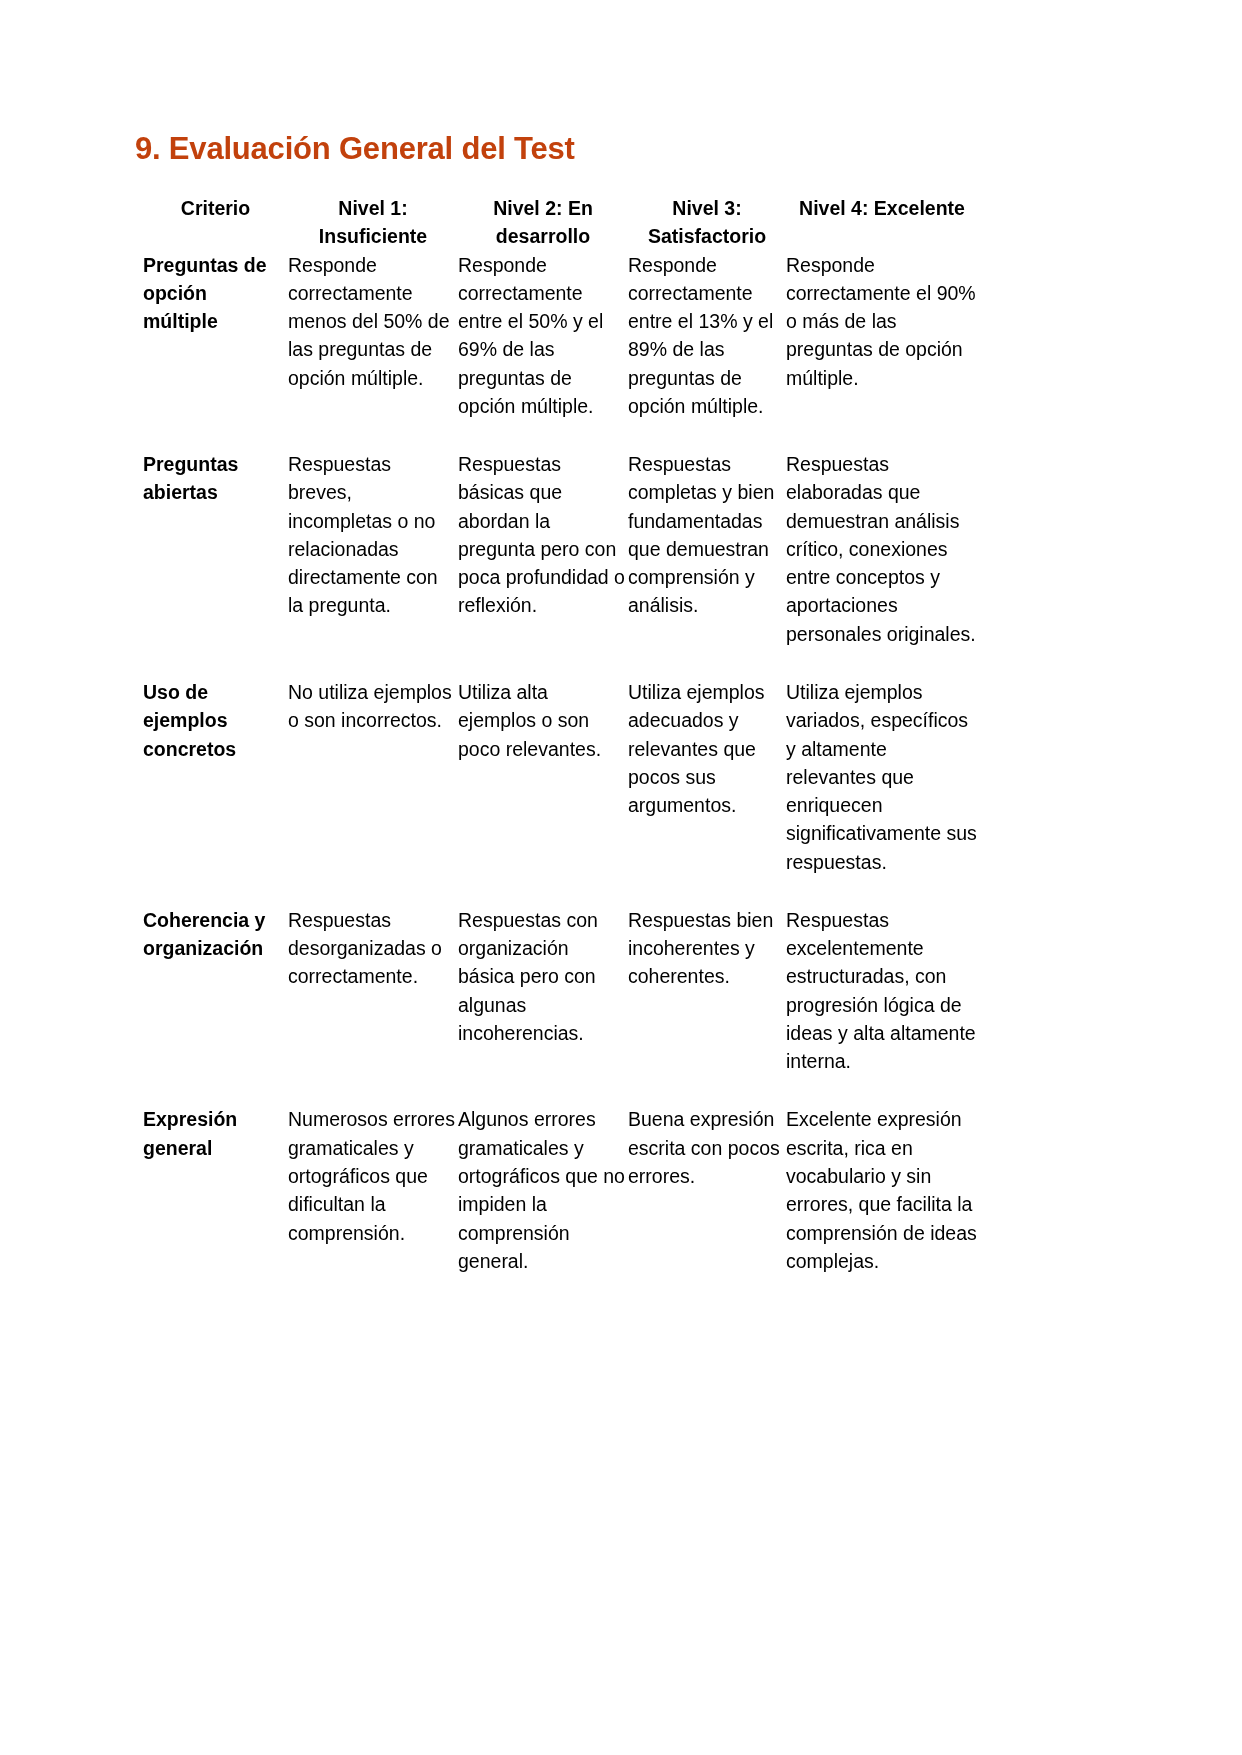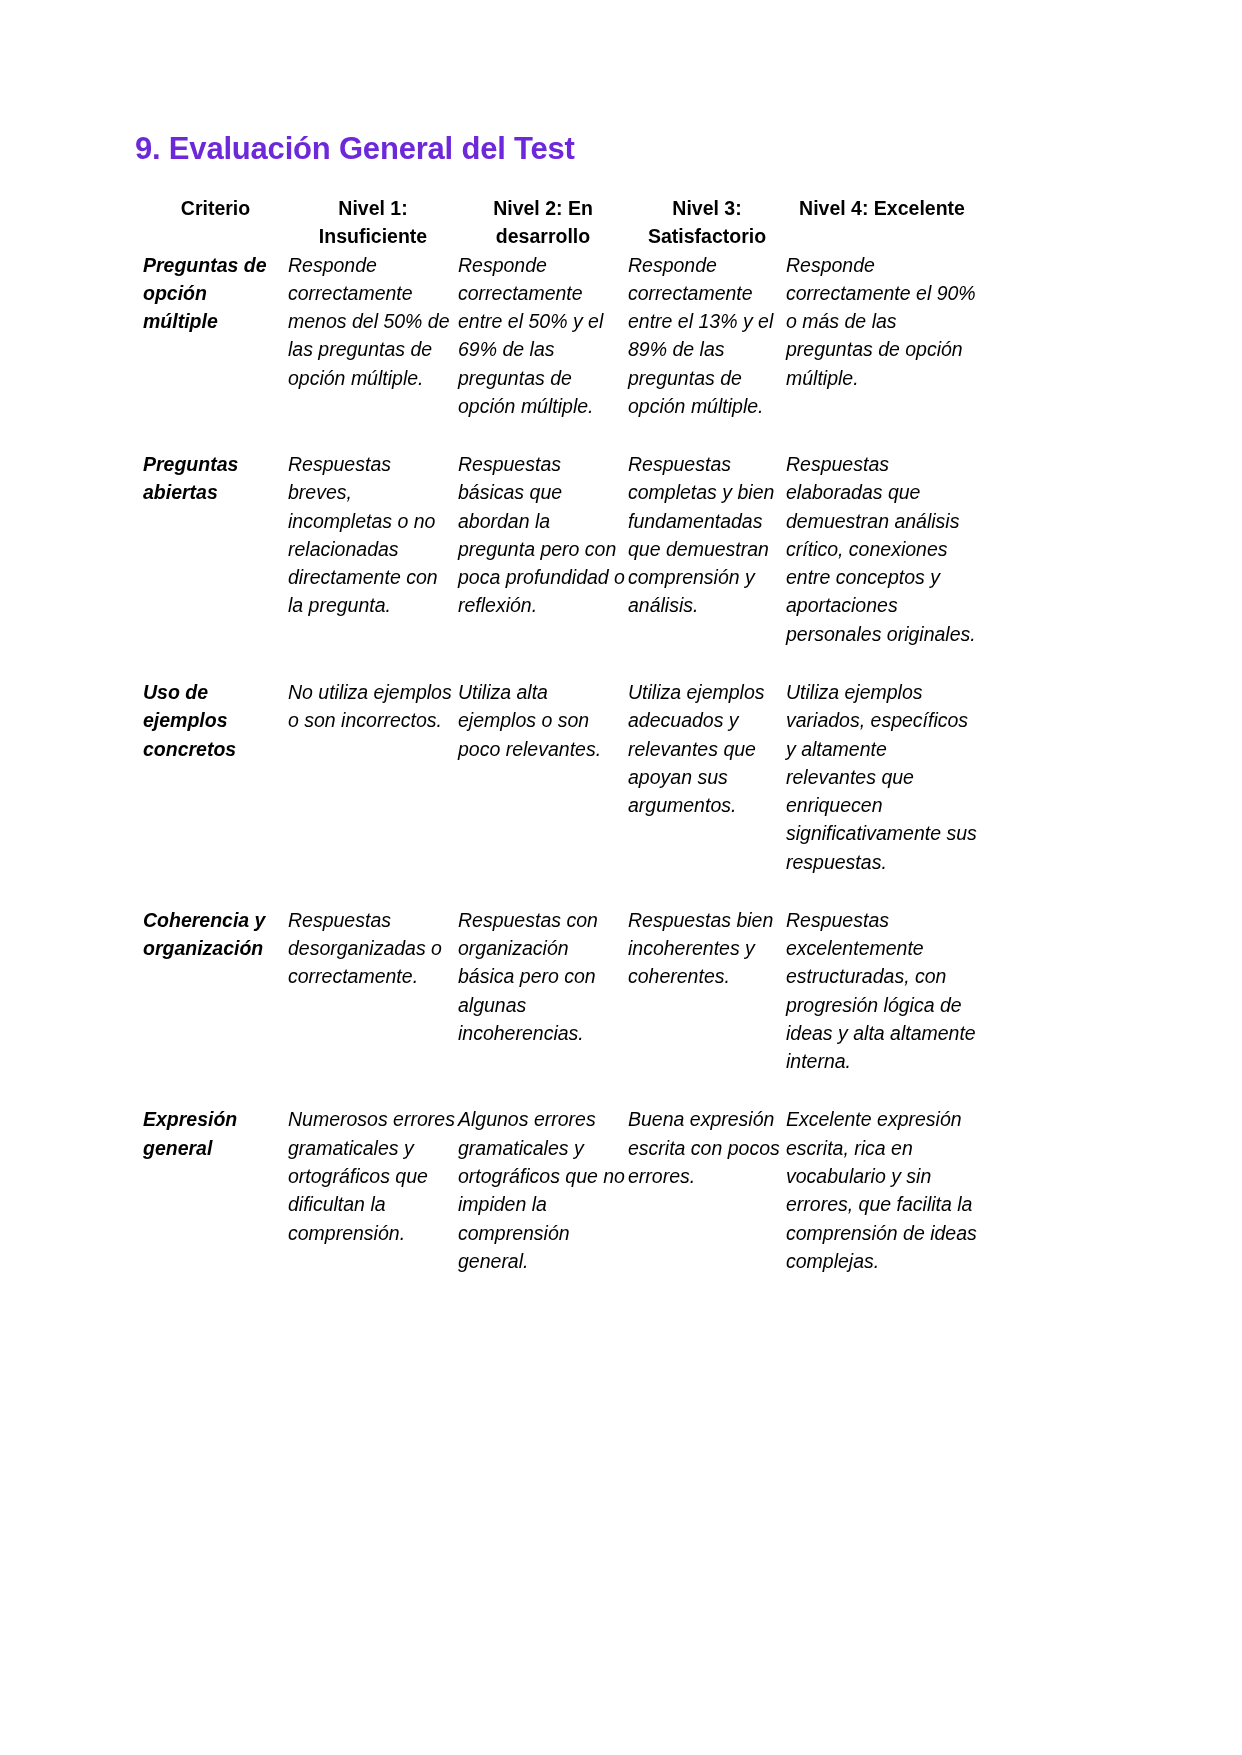--- a/index.html
+++ b/index.html
@@ -22,21 +22,21 @@
     background: #ffffff;
     box-sizing: border-box;
     padding: 130px 120px 0 135px;
   }
   .doc-title {
     font-size: 31px;
     font-weight: bold;
     letter-spacing: -0.2px;
     margin: 0 0 28px 0;
     line-height: 1.2;
-    color: #6d28d9;
+    color: #c2410c;
   }
   table.rubric {
     width: 835px;
     border-collapse: collapse;
     table-layout: fixed;
     margin-left: 8px;
   }
   table.rubric col.c0 { width: 145px; }
   table.rubric col.c1 { width: 170px; }
   table.rubric col.c2 { width: 170px; }
@@ -65,21 +65,21 @@
     font-size: 19.5px;
     font-weight: normal;
     line-height: 1.45;
     padding: 0 18px 30px 0;
     text-align: left;
   }
   tbody td.criterio {
     font-weight: bold;
     padding-right: 16px;
   }
-  tbody tr td { padding-top: 0; font-style: italic; }
+  tbody tr td { padding-top: 0; }
   tbody tr.row td { padding-bottom: 30px; }
   tbody tr.row:last-child td { padding-bottom: 0; }
 </style>
 </head>
 <body>
 
 <div class="page">
 
   <h1 class="doc-title">9. Evaluación General del Test</h1>
 
@@ -115,21 +115,21 @@
         <td>Respuestas breves, incompletas o no relacionadas directamente con la pregunta.</td>
         <td>Respuestas básicas que abordan la pregunta pero con poca profundidad o reflexión.</td>
         <td>Respuestas completas y bien fundamentadas que demuestran comprensión y análisis.</td>
         <td>Respuestas elaboradas que demuestran análisis crítico, conexiones entre conceptos y aportaciones personales originales.</td>
       </tr>
 
       <tr class="row">
         <td class="criterio">Uso de ejemplos concretos</td>
         <td>No utiliza ejemplos o son incorrectos.</td>
         <td>Utiliza alta ejemplos o son poco relevantes.</td>
-        <td>Utiliza ejemplos adecuados y relevantes que apoyan sus argumentos.</td>
+        <td>Utiliza ejemplos adecuados y relevantes que pocos sus argumentos.</td>
         <td>Utiliza ejemplos variados, específicos y altamente relevantes que enriquecen significativamente sus respuestas.</td>
       </tr>
 
       <tr class="row">
         <td class="criterio">Coherencia y organización</td>
         <td>Respuestas desorganizadas o correctamente.</td>
         <td>Respuestas con organización básica pero con algunas incoherencias.</td>
         <td>Respuestas bien incoherentes y coherentes.</td>
         <td>Respuestas excelentemente estructuradas, con progresión lógica de ideas y alta altamente interna.</td>
       </tr>

